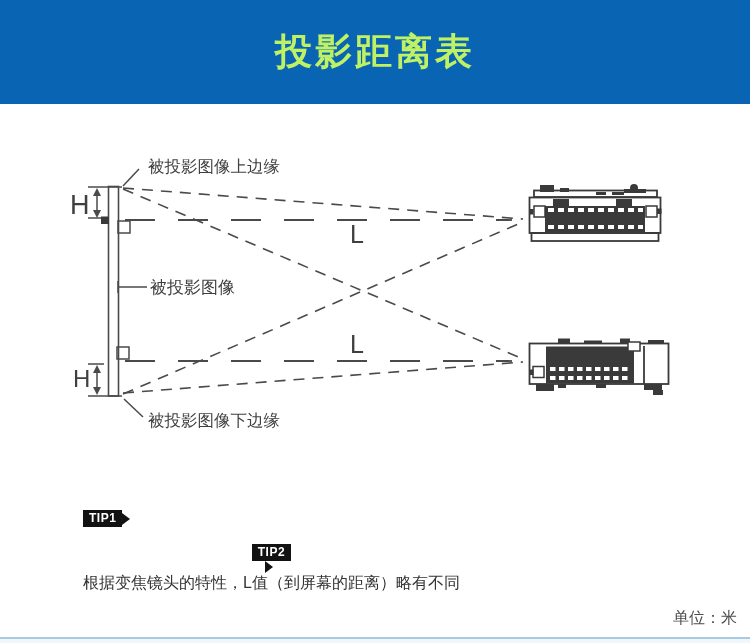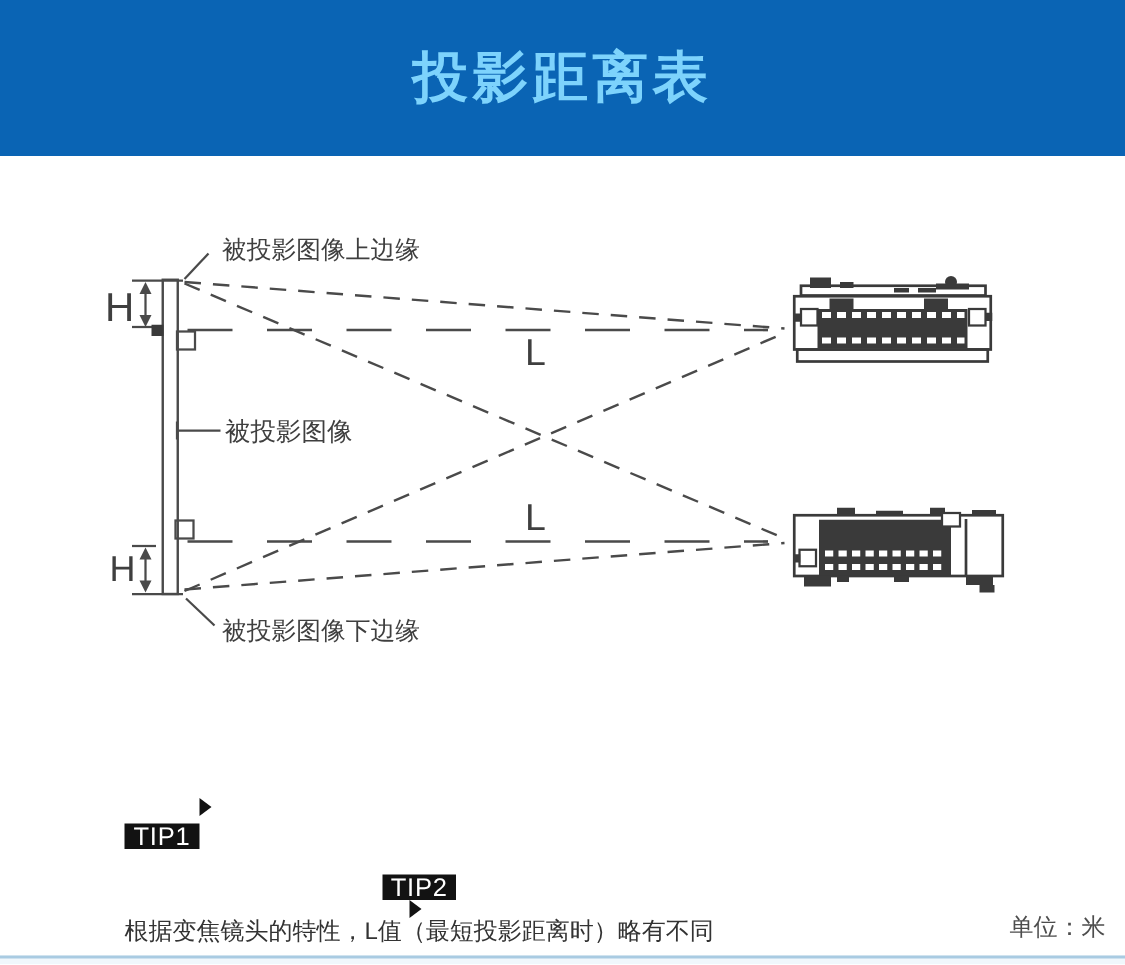--- a/index.html
+++ b/index.html
@@ -5,32 +5,32 @@
   html,body{margin:0;padding:0;background:#fff;}
   .page{
     position:relative;width:750px;height:643px;background:#ffffff;overflow:hidden;
     font-family:"Liberation Sans","DejaVu Sans",sans-serif;
   }
   .banner{
     position:absolute;top:0;left:0;width:750px;height:104px;
     background:#0a64b4;display:flex;align-items:center;justify-content:center;
   }
   .banner h1{
-    margin:0;color:#7dd3fc;font-size:37px;font-weight:bold;letter-spacing:3px;
+    margin:0;color:#bef264;font-size:37px;font-weight:bold;letter-spacing:3px;
   }
   svg.diagram{position:absolute;top:0;left:0;z-index:1;}
   .dlabel{fill:#3f3f3f;}
   .tip-row{
     position:absolute;left:83px;z-index:2;display:flex;align-items:center;white-space:nowrap;
   }
   .tip-row.r1{top:510px;}
   .tip-row.r2{top:544px;flex-direction:column;}
   .tip-badge{
-    background:#121212;color:#ffffff;font-size:17px;font-weight:normal;
-    height:17px;line-height:17px;padding:0 6px;letter-spacing:0.5px;margin-top:39px;
+    background:#121212;color:#ffffff;font-size:12px;font-weight:bold;
+    height:17px;line-height:17px;padding:0 6px;letter-spacing:0.5px;
   }
   .tip-arrow{
     width:0;height:0;border-top:6px solid transparent;border-bottom:6px solid transparent;
     border-left:8px solid #121212;margin-right:5px;
   }
   .tip-text{font-size:16px;color:#333333;line-height:20px;}
   .unit-label{
     position:absolute;right:13px;top:608px;font-size:16px;color:#4d4d4d;z-index:2;
   }
   .bottom-strip{
@@ -145,19 +145,19 @@
     </g>
   </svg>
 
   <div class="tip-row r1">
     <span class="tip-badge">TIP1</span>
     <span class="tip-arrow"></span>
   </div>
   <div class="tip-row r2">
     <span class="tip-badge">TIP2</span>
     <span class="tip-arrow"></span>
-    <span class="tip-text">根据变焦镜头的特性，L值（最短投影距离时）略有不同</span>
+    <span class="tip-text">根据变焦镜头的特性，L值（到屏幕的距离）略有不同</span>
   </div>
 
   <div class="unit-label">单位：米</div>
   <div class="bottom-strip"></div>
 
 </div>
 
 </body></html>

